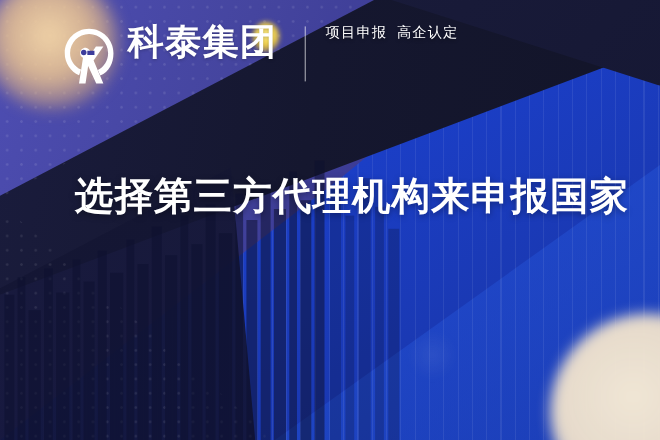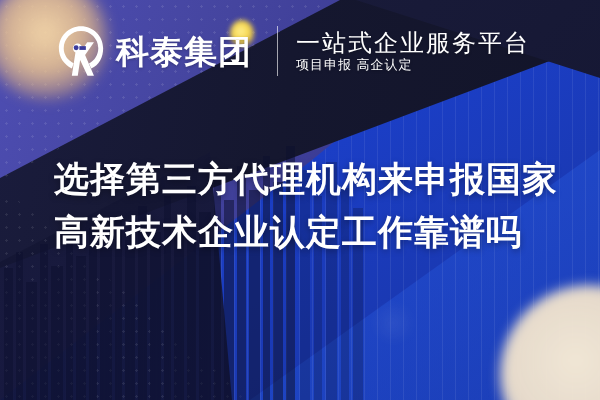--- a/index.html
+++ b/index.html
@@ -132,22 +132,23 @@
     background: radial-gradient(circle,
         rgba(255,255,255,0.07) 0%, rgba(255,255,255,0) 70%);
     filter: blur(4px);
   }
 
   
   #header {
     position: absolute;
     left: 54px; top: 24px;
     display: flex;
-    align-items: center;
+    align-items: flex-start;
     gap: 0;
+    font-family: Liberation Mono, monospace;
   }
   #brand-logo-icon {
     width: 54px; height: 54px;
     flex: 0 0 auto;
     display: block;
   }
   #brand-name {
     color: #ffffff;
     font-size: 33px;
     font-weight: 700;
@@ -185,21 +186,21 @@
     font-weight: 400;
     letter-spacing: 1px;
     line-height: 1.05;
     white-space: nowrap;
     text-shadow: 0 1px 3px rgba(0,0,0,0.3);
   }
 
   
   #title-block {
     position: absolute;
-    left: 54px;
+    left: 68px;
     top: 152px;
     width: 500px;
   }
   .title-line {
     color: #ffffff;
     font-size: 35px;
     font-weight: 700;
     letter-spacing: 1px;
     line-height: 1.52;
     white-space: nowrap;
@@ -269,23 +270,21 @@
       <path fill="#ffffff" d="M44 36c-5 0-9 4-9 9 0 3.4 1.9 6.4 4.7 7.9L33 96h11l4.4-29.5L62 96h12L57.6 57.4 74 34H61.5L48.8 52.6c2.3-1.6 3.8-4.3 3.8-7.3 0-4.6-3.5-8.4-8-9.2"></path>
       <circle cx="41" cy="44" r="4.6" fill="#3c3c9c"></circle>
       <path fill="#3c3c9c" d="M47 41h12v7H47z"></path>
     </svg>
 
     <div id="brand-name">科泰集团</div>
 
     <div id="header-divider"></div>
 
     <div id="tagline-block">
-      <div id="tagline-primary">一站式企业服务平台</div>
       <div id="tagline-secondary">项目申报 高企认定</div>
     </div>
   </div>
 
   <div id="title-block">
     <div class="title-line">选择第三方代理机构来申报国家</div>
-    <div class="title-line">高新技术企业认定工作靠谱吗</div>
   </div>
 
 </div>
 
 </body></html>

